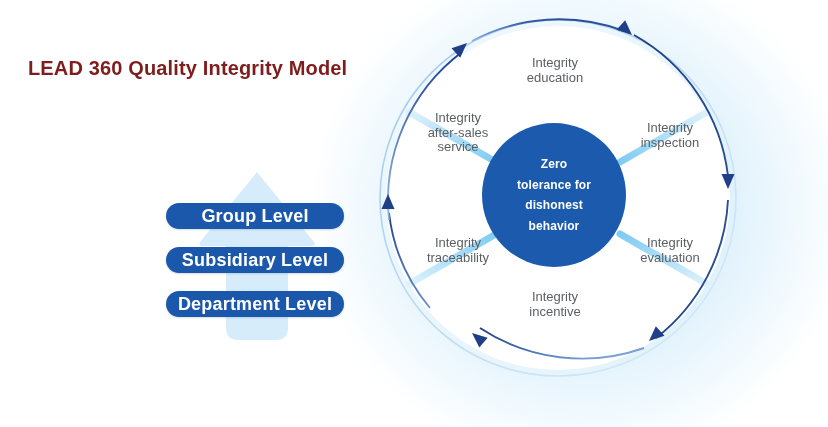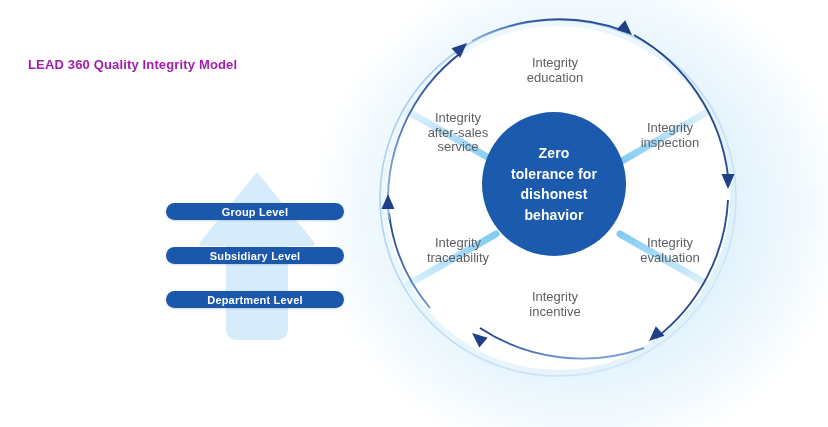--- a/index.html
+++ b/index.html
@@ -18,54 +18,54 @@
     left:230px;top:-120px;
     width:700px;height:660px;
     background:radial-gradient(ellipse 46% 46% at 50% 50%,
         #bfe3f7 0%, #cfeaf9 28%, #e3f3fc 50%, #f3fafe 70%, rgba(255,255,255,0) 84%);
     pointer-events:none;
   }
 
   
   .title{
     position:absolute;left:28px;top:57px;
-    font-size:13px;font-weight:bold;
-    color:#a21caf;letter-spacing:.15px;
+    font-size:20px;font-weight:bold;
+    color:#7f1d1d;letter-spacing:.15px;
     white-space:nowrap;
   }
 
   
   .lvl-arrow{position:absolute;left:196px;top:168px;width:122px;height:182px;}
   .pill{
-    position:absolute;left:166px;width:178px;height:17px;
+    position:absolute;left:166px;width:178px;height:26px;
     background:#1b58ab;border-radius:13px;
     display:flex;align-items:center;justify-content:center;
-    color:#ffffff;font-size:11px;font-weight:bold;
+    color:#ffffff;font-size:18px;font-weight:bold;
     letter-spacing:.2px;
     box-shadow:0 1px 2px rgba(20,60,120,.18);
   }
   .pill.p0{top:203px;}
   .pill.p1{top:247px;}
   .pill.p2{top:291px;text-align:right;}
 
   
   .wheel{position:absolute;left:368px;top:8px;width:380px;height:380px;}
   .seg-label{
     position:absolute;
     font-size:13px;color:#5b5f63;
     line-height:14.5px;text-align:center;
     white-space:pre-line;
   }
   .hub{
-    position:absolute;left:482px;top:112px;
+    position:absolute;left:482px;top:123px;
     width:144px;height:144px;border-radius:50%;
     background:#1b5aac;
     display:flex;align-items:center;justify-content:center;
     text-align:center;
-    color:#ffffff;font-size:14px;font-weight:bold;
+    color:#ffffff;font-size:12px;font-weight:bold;
     line-height:20.5px;letter-spacing:.1px;
     white-space:pre-line;
   }
 </style>
 </head>
 <body>
 
 <div id="stage">
 
   <div class="glow"></div>

